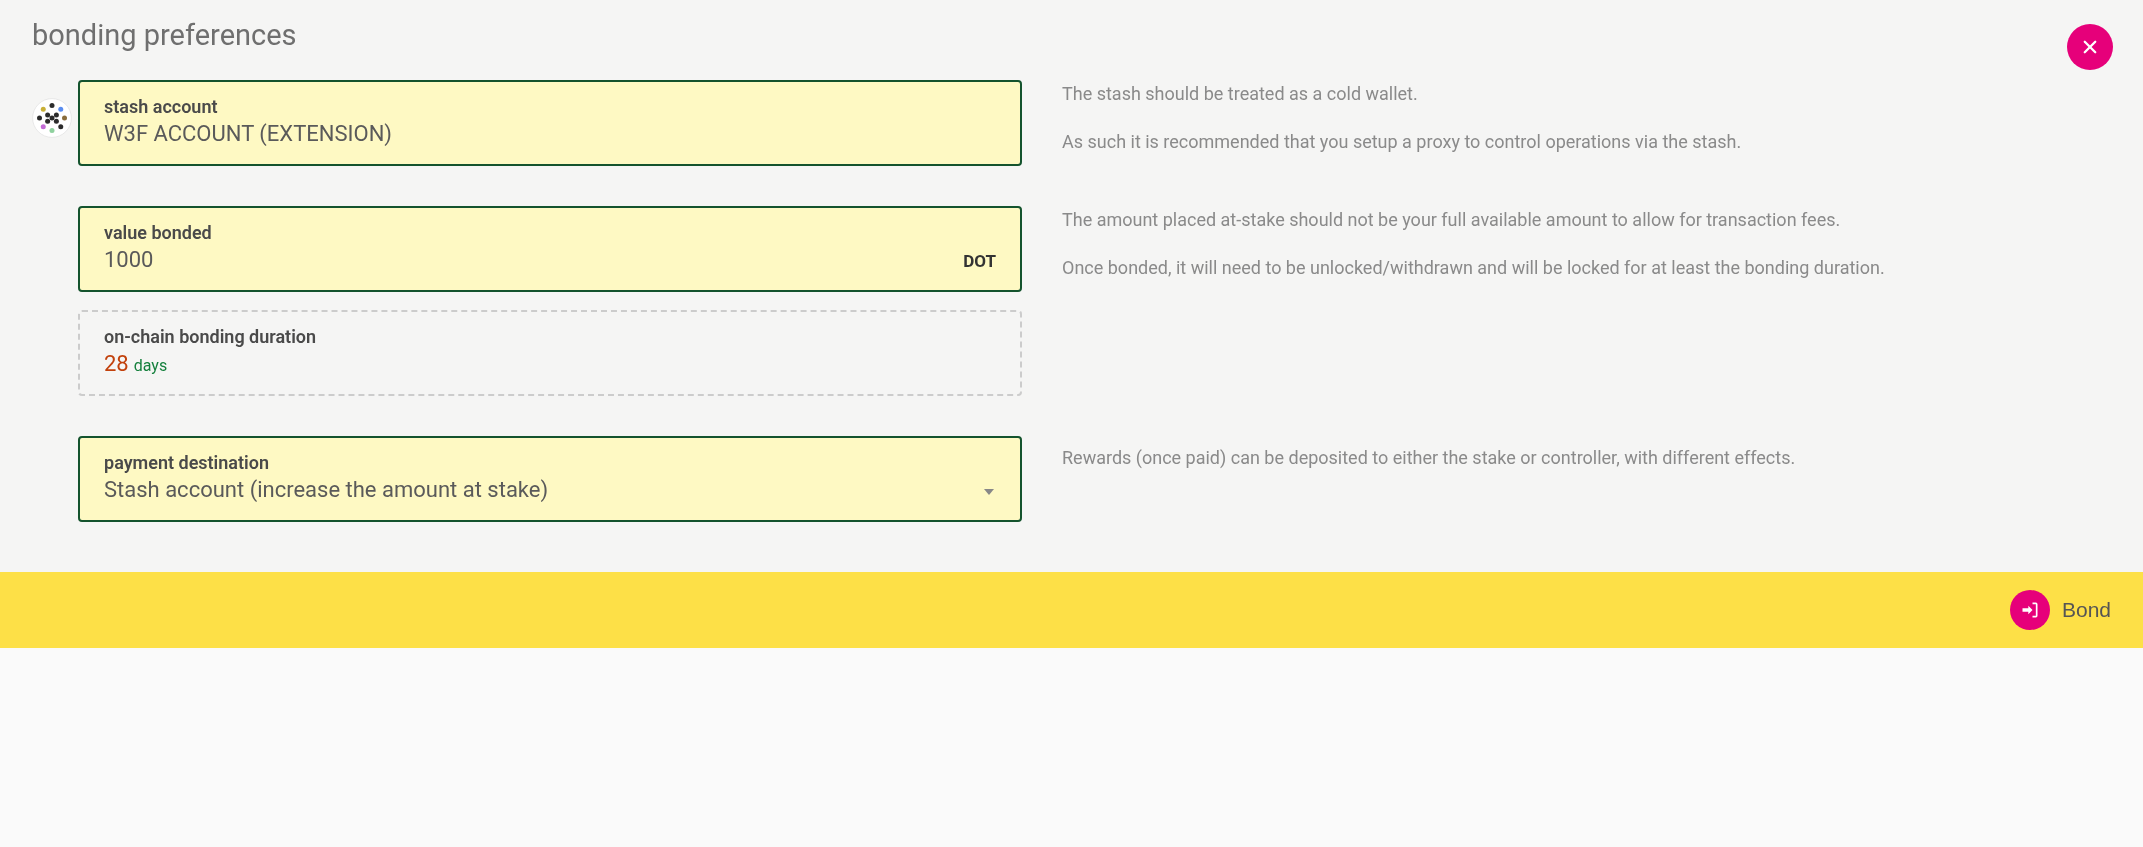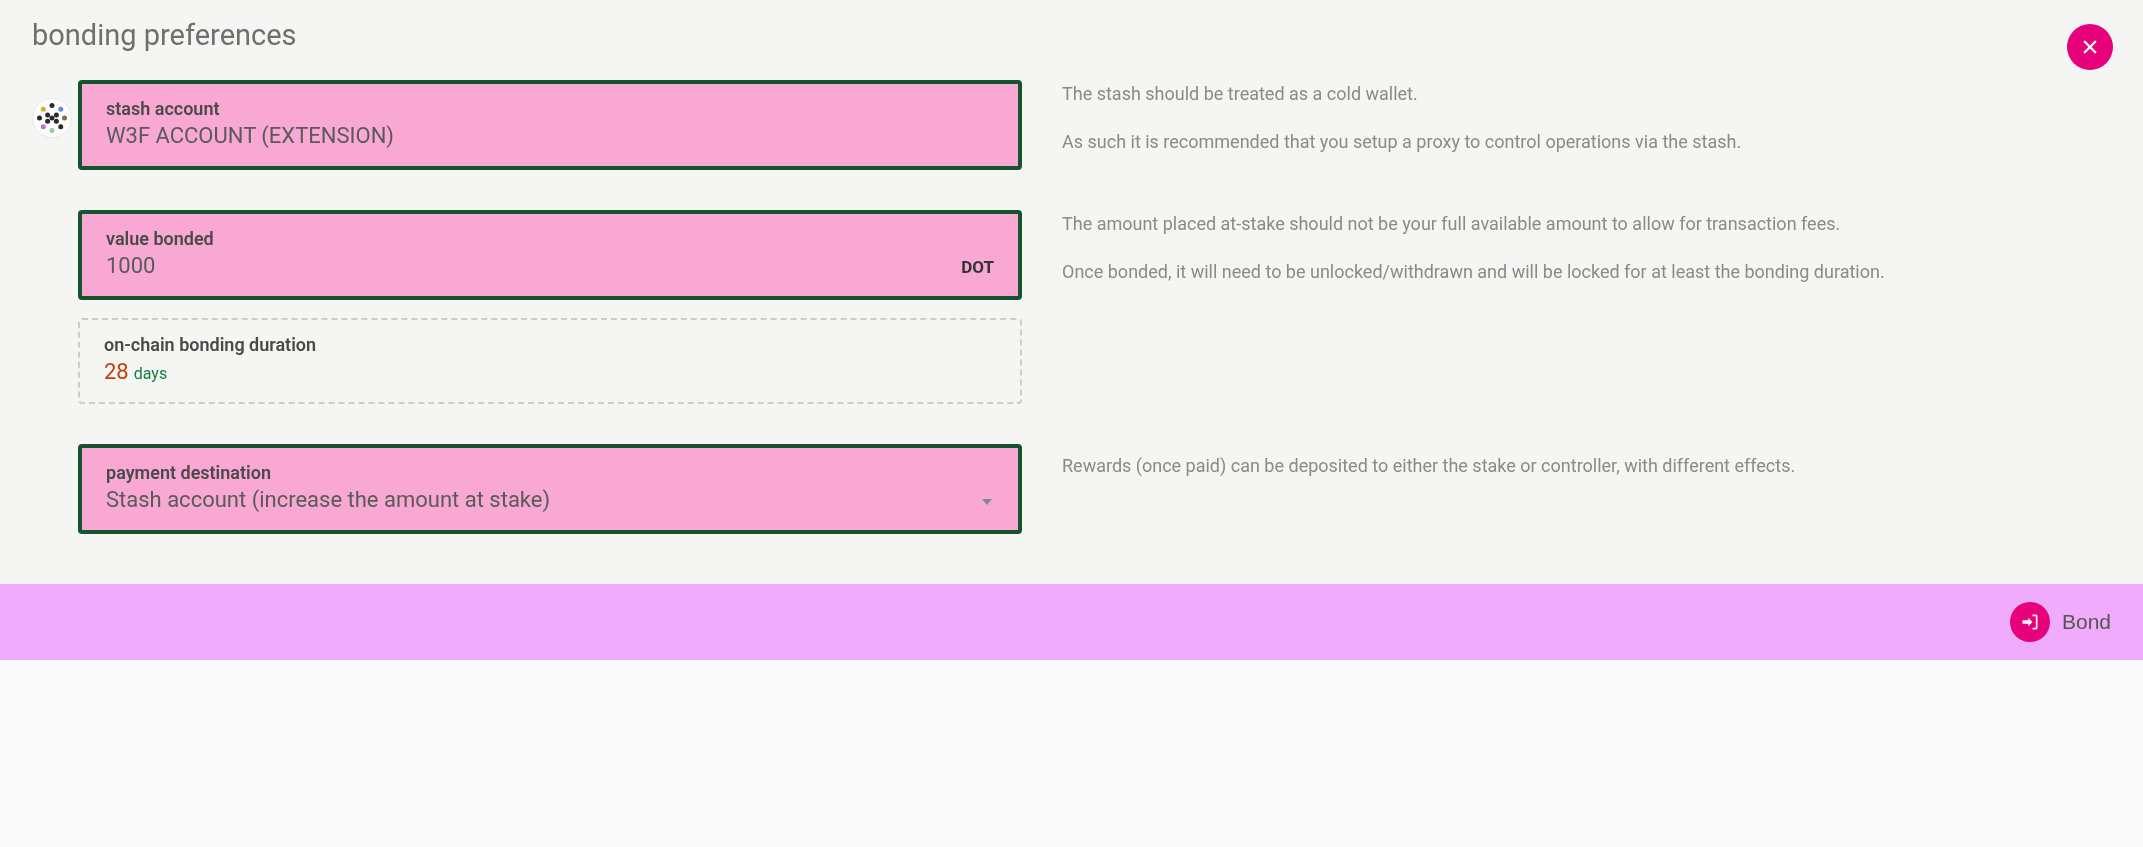--- a/index.html
+++ b/index.html
@@ -65,24 +65,24 @@
       margin-top: 18px;
       position: relative;
       flex-shrink: 0;
     }
     .identicon svg {
       width: 100%;
       height: 100%;
     }
     .field-box {
       flex: 1;
-      background: #f9a8d4;
+      background: #fef9c3;
       border-radius: 4px;
       padding: 14px 24px 18px 24px;
-      border: 4px solid #14532d;
+      border: 2px solid #14532d;
     }
     .field-box.dashed {
       background: transparent;
       border: 2px dashed #ccc;
     }
     .field-box.indented {
       margin-left: 46px;
     }
     .field-label {
       font-size: 18px;
@@ -138,21 +138,21 @@
       display: flex;
       flex-direction: column;
       gap: 18px;
     }
     .select-caret {
       color: #888;
       flex-shrink: 0;
       margin-left: 16px;
     }
     .footer {
-      background: #f0abfc;
+      background: #fde047;
       padding: 18px 32px;
       display: flex;
       justify-content: flex-end;
       align-items: flex-end;
     }
     .action-btn {
       display: flex;
       align-items: center;
       gap: 12px;
       background: transparent;

